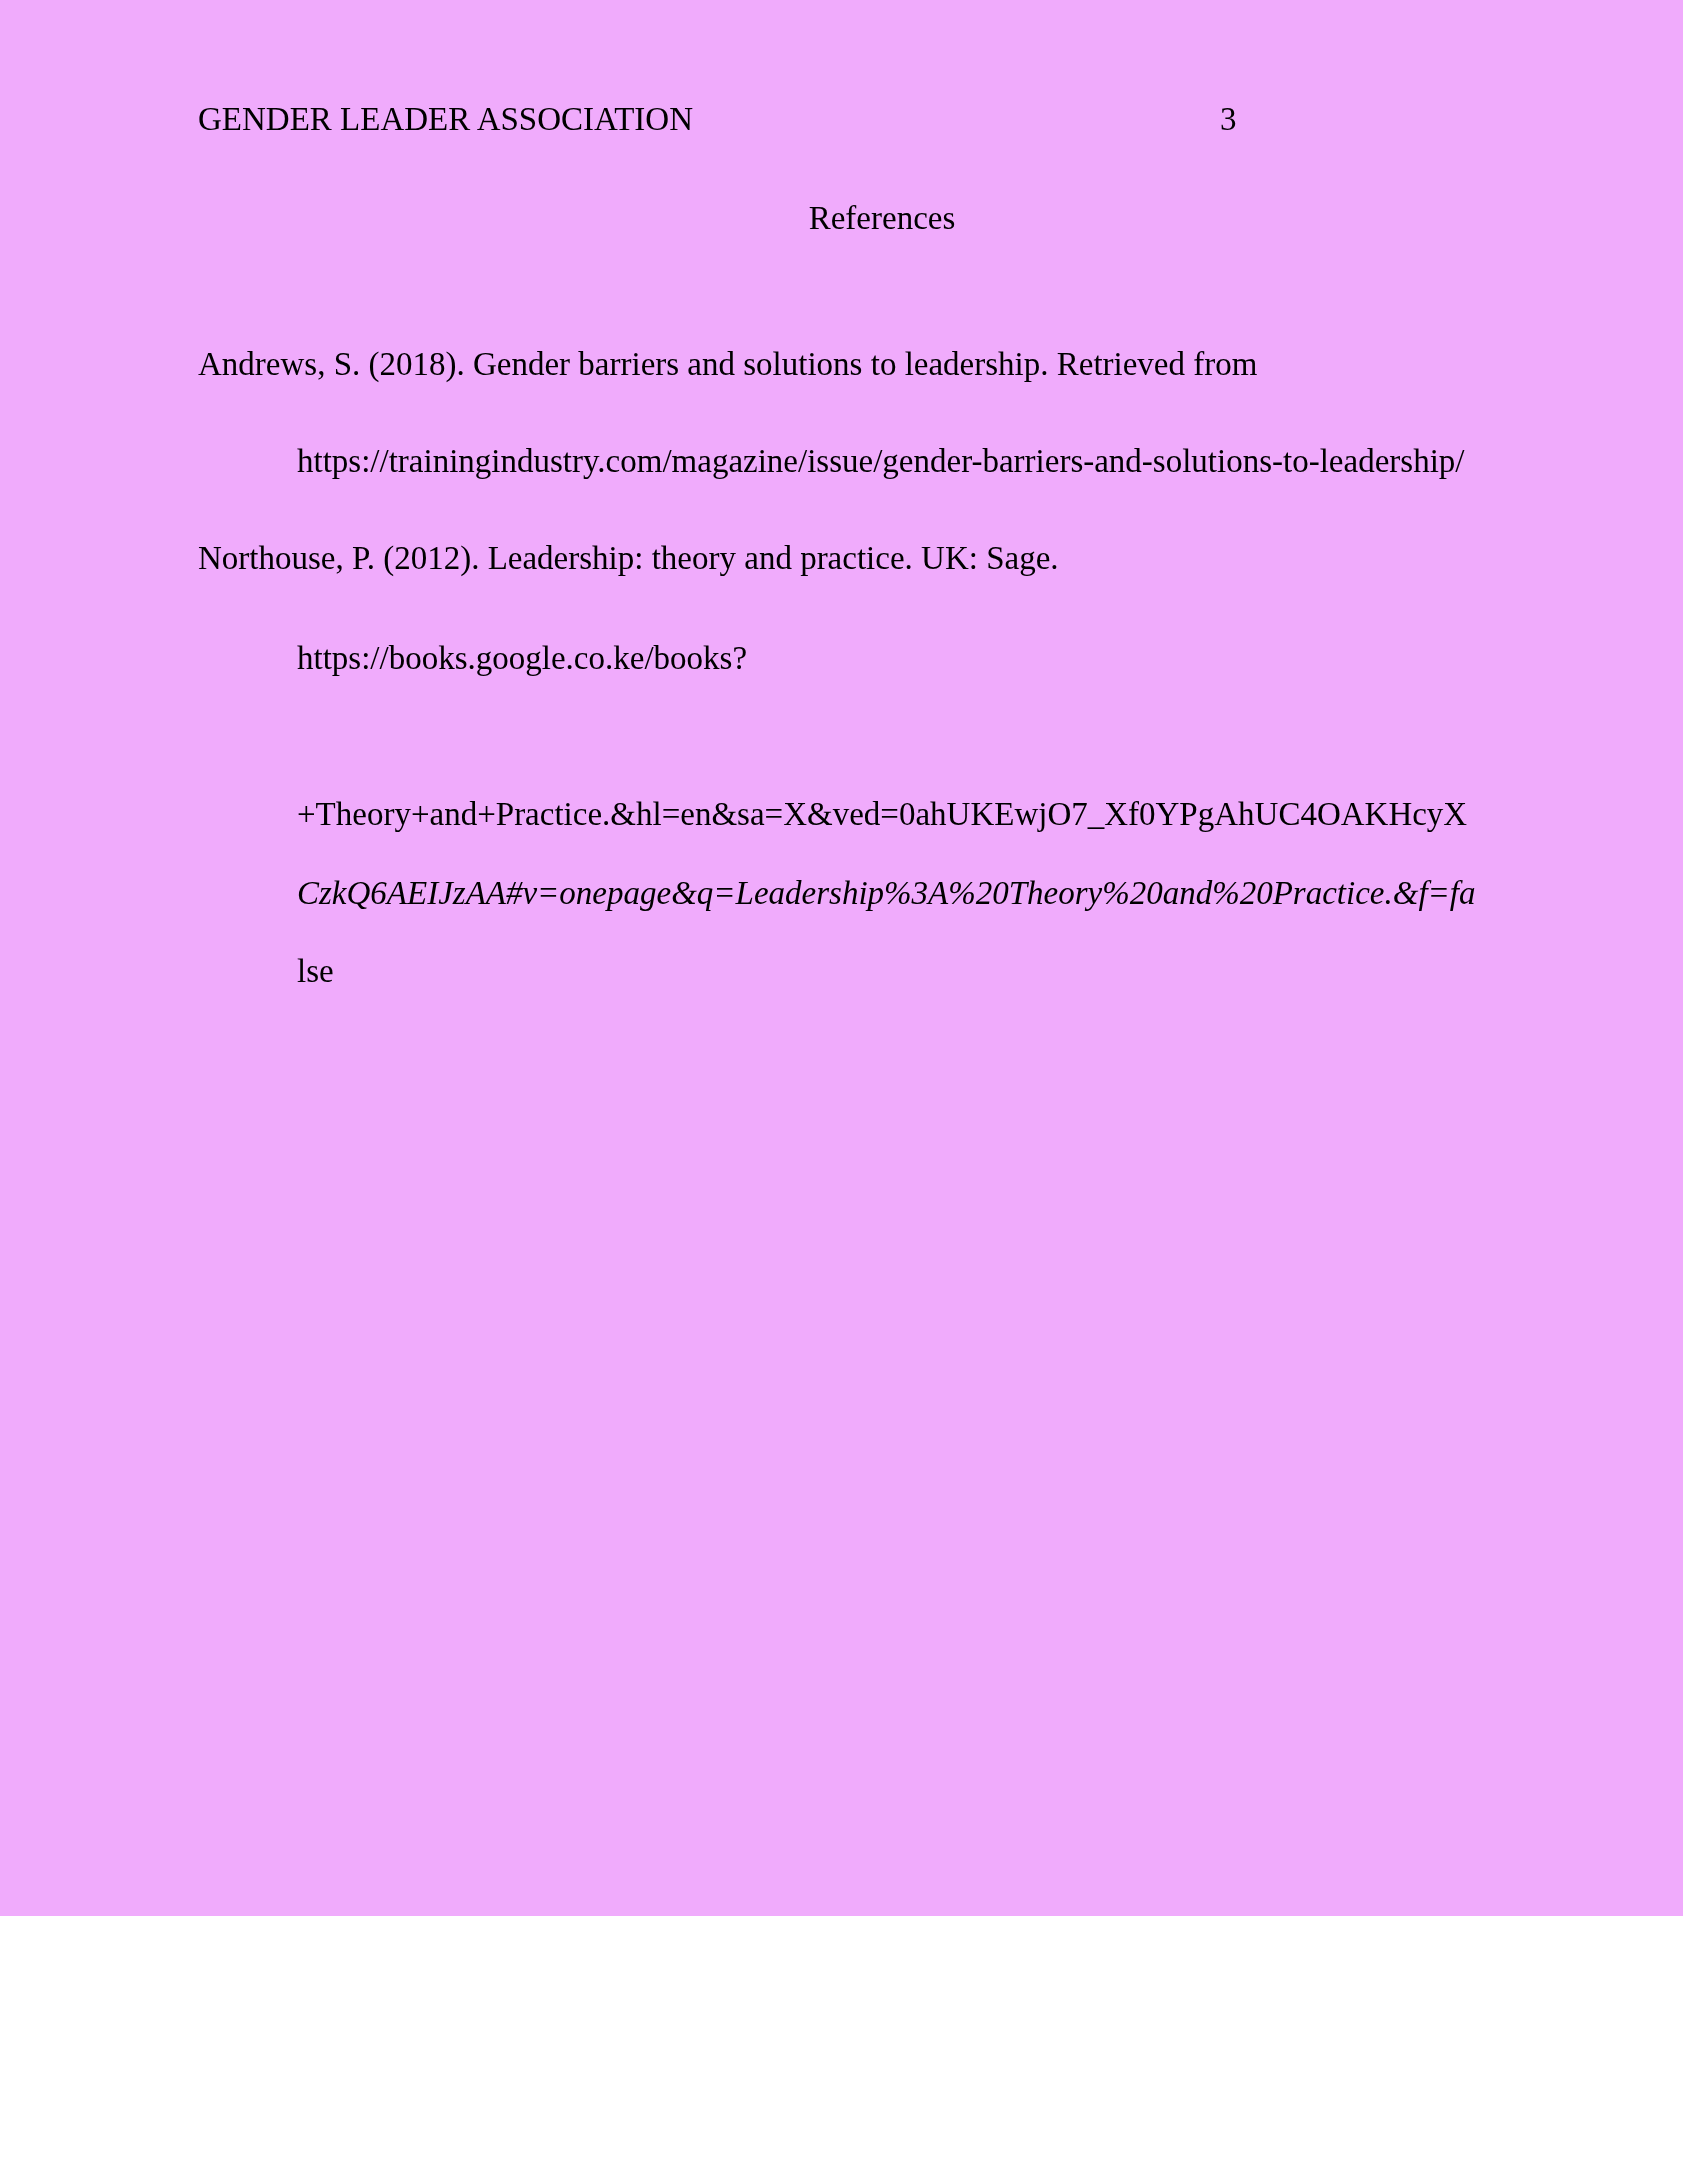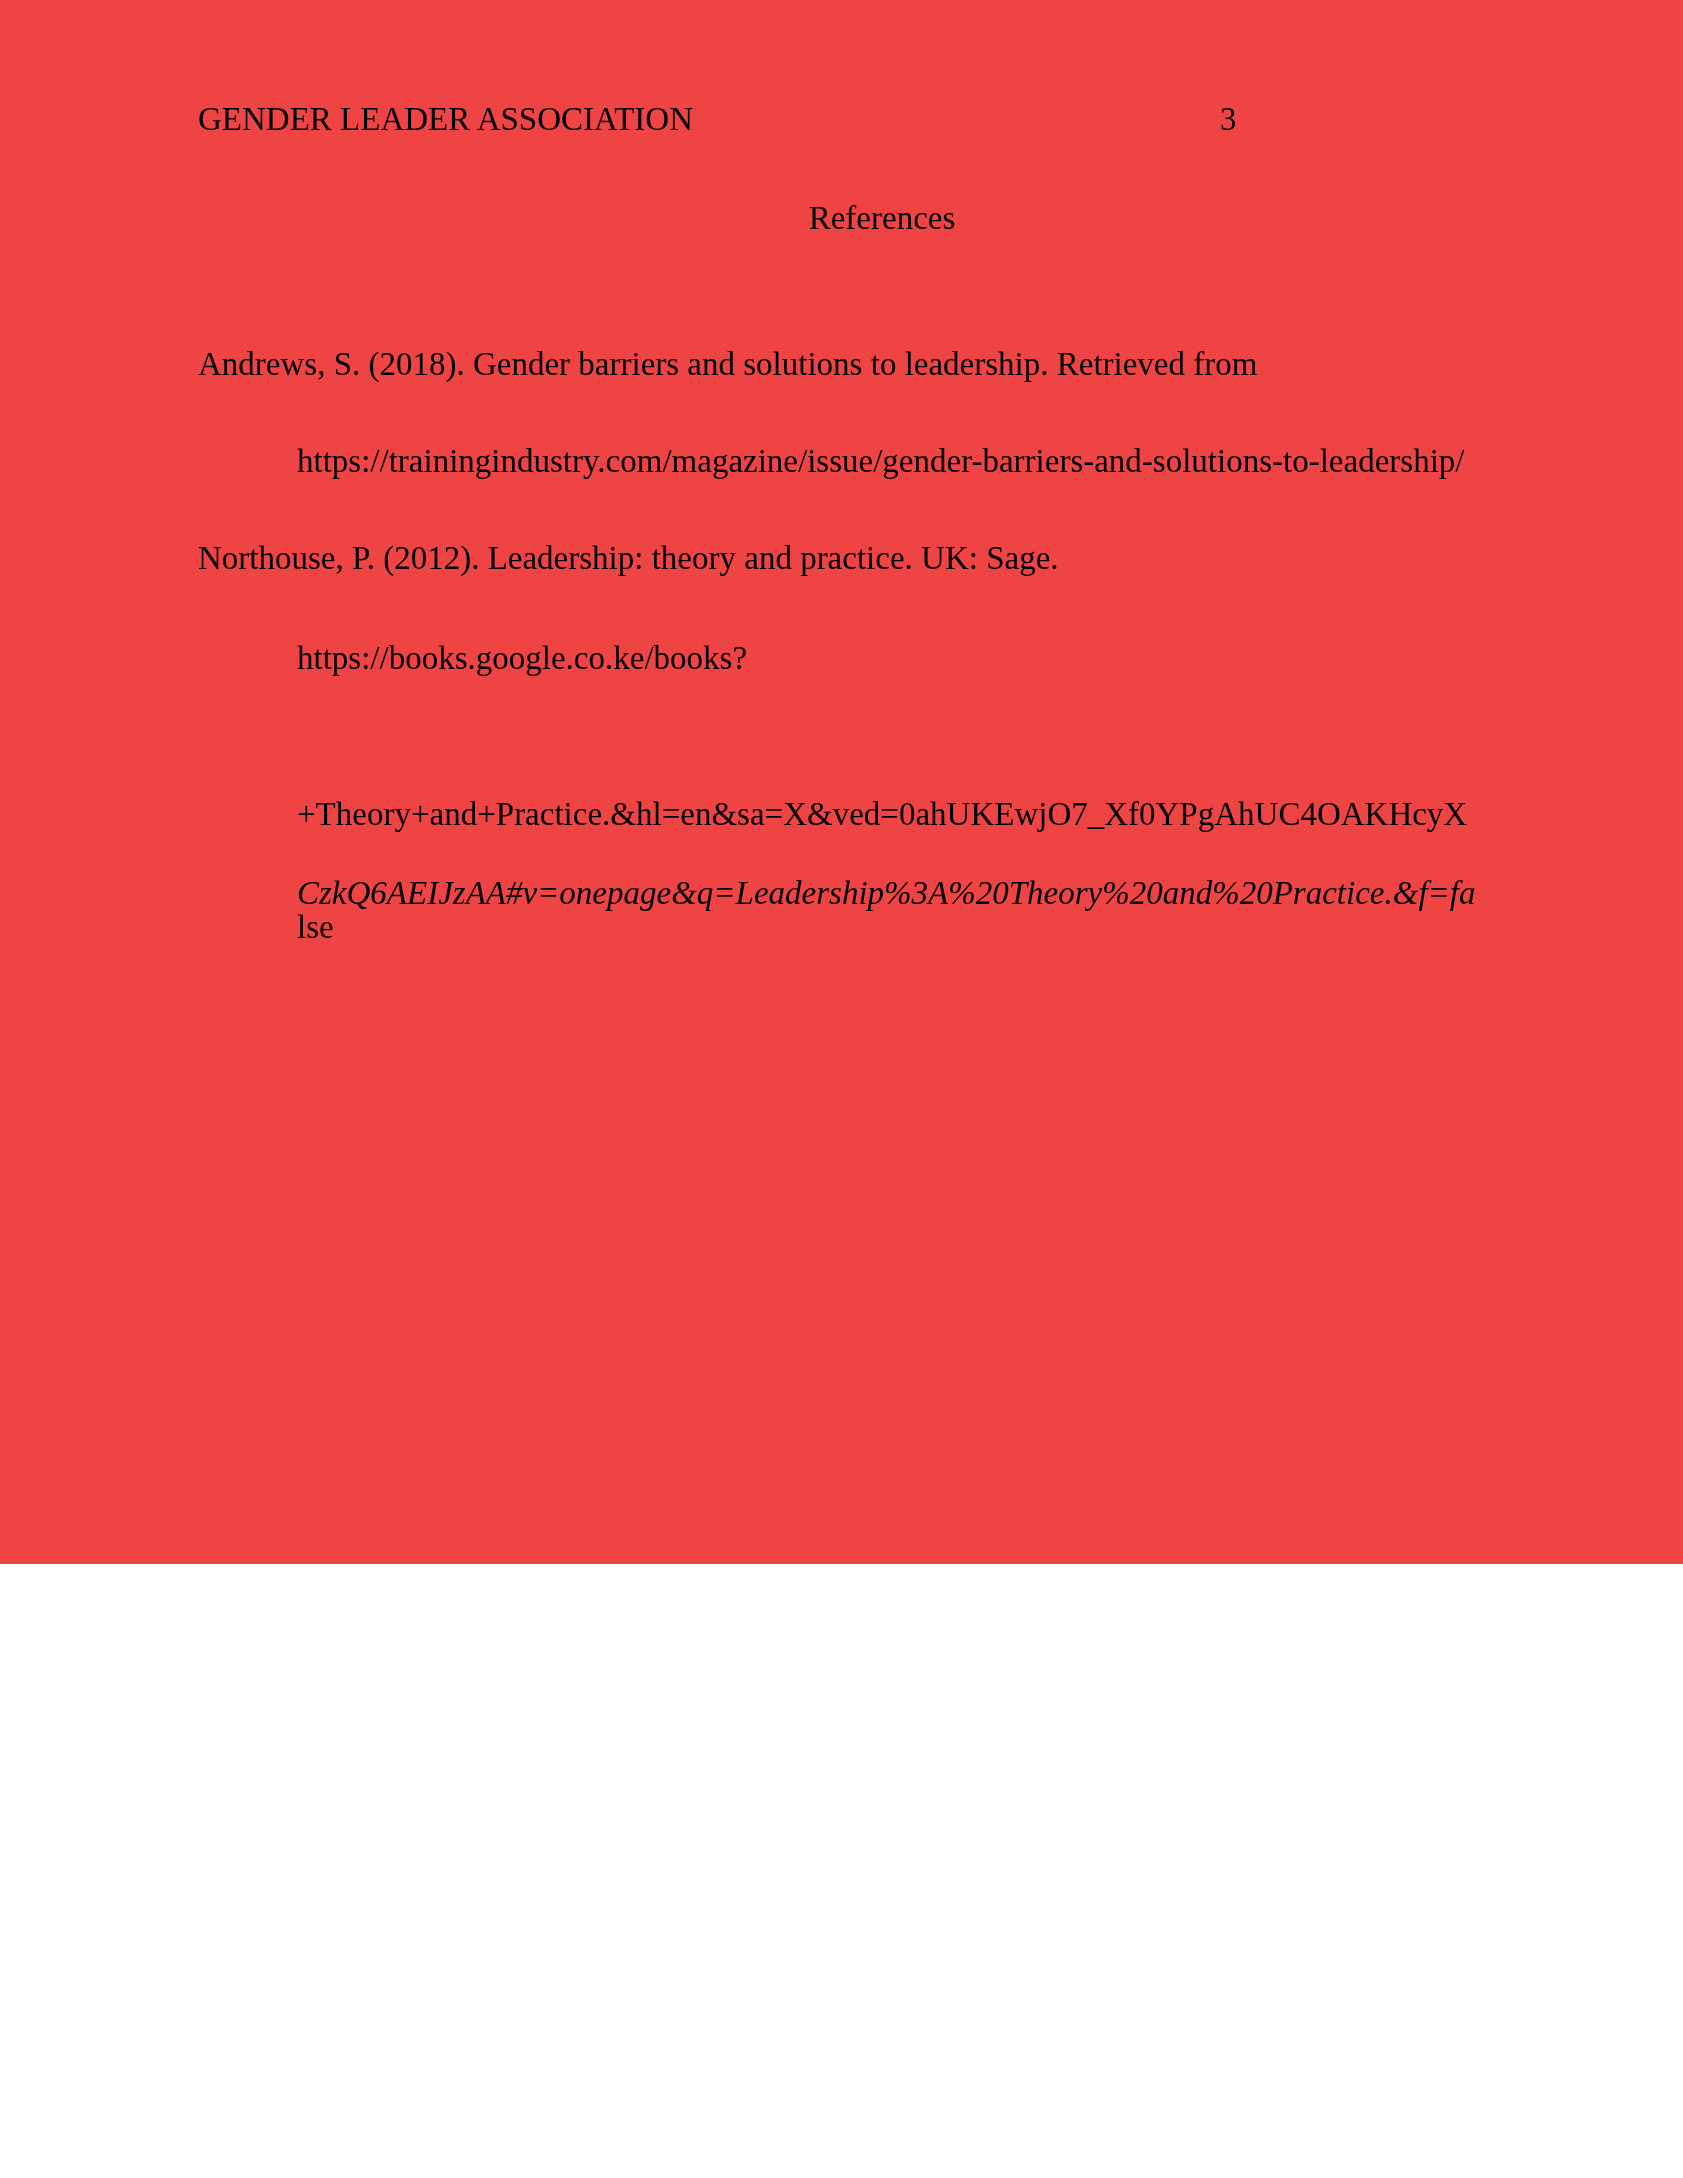--- a/index.html
+++ b/index.html
@@ -13,22 +13,22 @@
       position: relative;
       overflow: hidden;
       font-family: "Liberation Serif", "DejaVu Serif", serif;
       color: #000000;
       font-size: 33px;
     }
     .page {
       position: absolute;
       left: 0; top: 0;
       width: 1683px;
-      height: 1564px;
-      background: #ef4444;
+      height: 1916px;
+      background: #f0abfc;
     }
     .running-head {
       position: absolute;
       left: 198px;
       top: 99px;
       white-space: nowrap;
       line-height: 40px;
     }
     .page-number {
       position: absolute;
@@ -68,16 +68,16 @@
     <span>Andrews, S. (2018). </span><span>Gender barriers and solutions to leadership. Retrieved from</span>
   </div>
   <div class="line l1" style="top:394px;">https://trainingindustry.com/magazine/issue/gender-barriers-and-solutions-to-leadership/</div>
 
   <div class="line l0" style="top:491px;">
     <span>Northouse, P. (2012). </span><span class="it">Leadership: theory and practice</span><span>. UK: Sage.</span>
   </div>
   <div class="line l1" style="top:591px;">https://books.google.co.ke/books?</div>
   <div class="line l1" style="top:747px;">+Theory+and+Practice.&amp;hl=en&amp;sa=X&amp;ved=0ahUKEwjO7_Xf0YPgAhUC4OAKHcyX</div>
   <div class="line l1" style="top:826px;font-style:italic;">CzkQ6AEIJzAA#v=onepage&amp;q=Leadership%3A%20Theory%20and%20Practice.&amp;f=fa</div>
-  <div class="line l1" style="top:860px;">lse</div>
+  <div class="line l1" style="top:904px;">lse</div>
 
 </div>
 
 
 </body></html>

